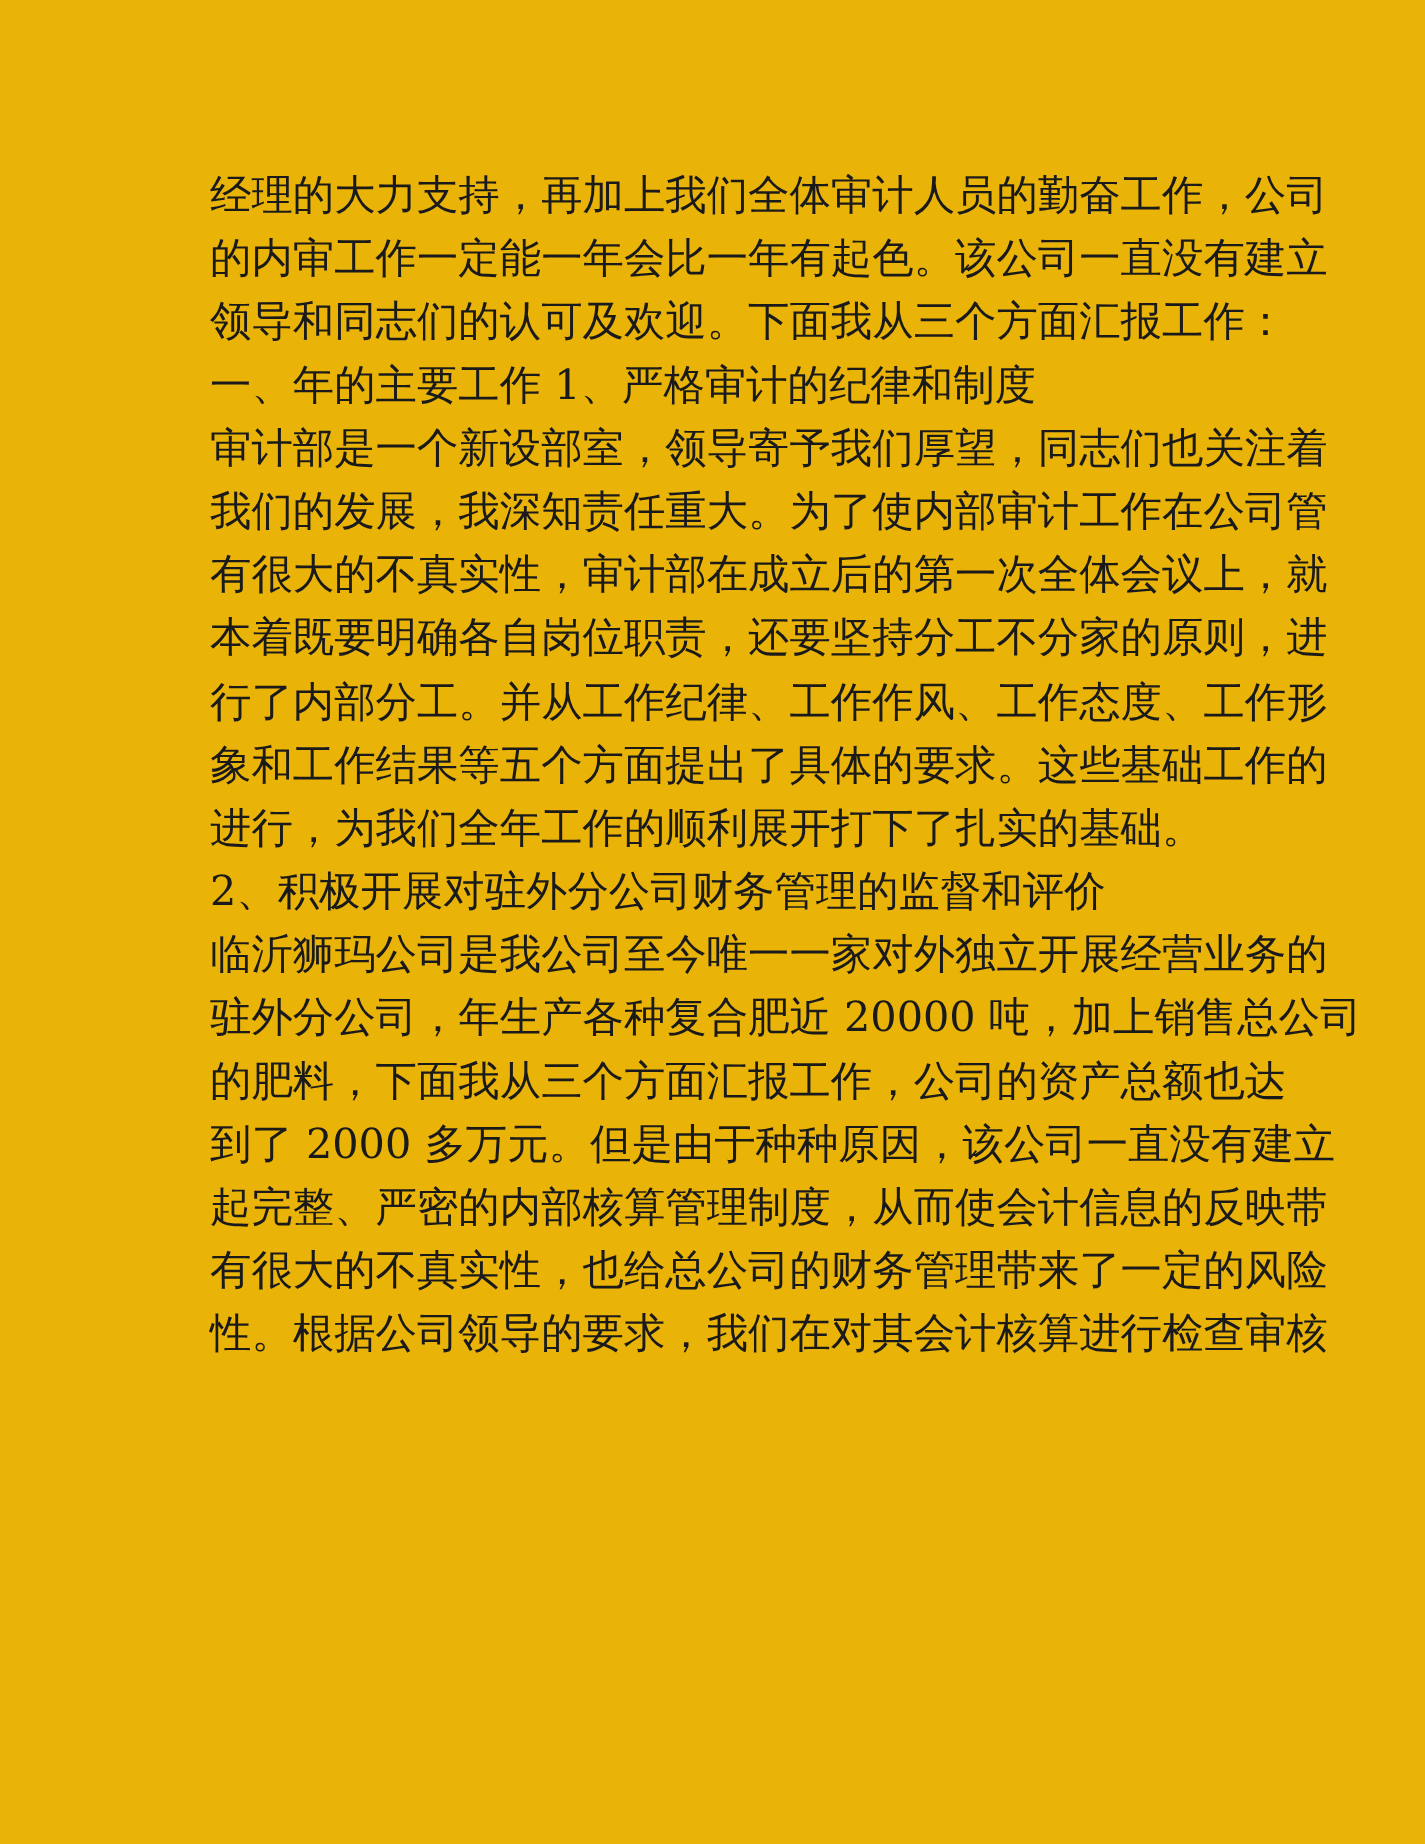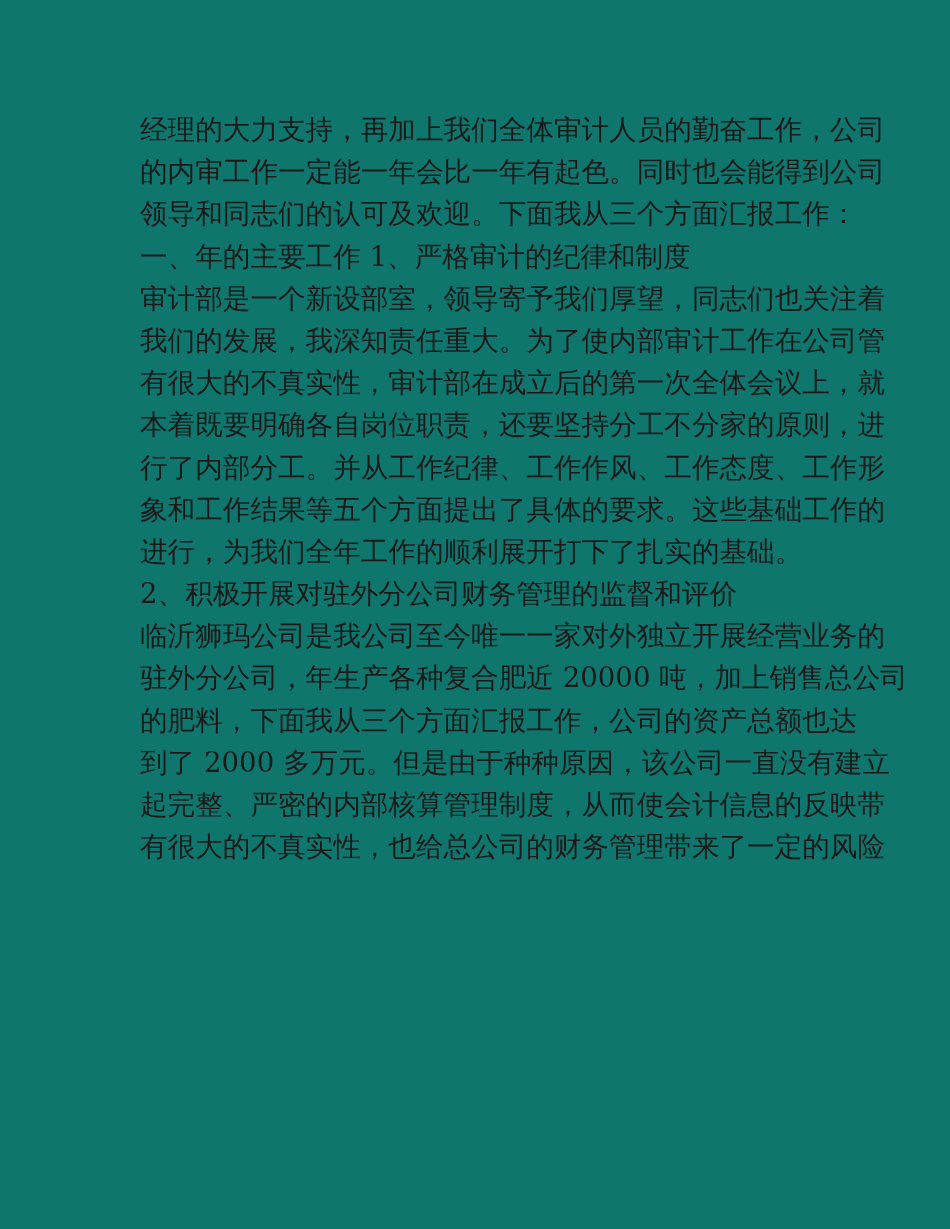--- a/index.html
+++ b/index.html
@@ -11,21 +11,21 @@
       width: 950px;
       height: 1229px;
       position: relative;
       overflow: hidden;
     }
     .page {
       position: absolute;
       left: 0; top: 0;
       width: 950px;
       height: 1229px;
-      background: #0f766e;
+      background: #eab308;
     }
     .text-block {
       position: absolute;
       left: 140px;
       top: 109px;
       width: 690px;
     }
     .line {
       height: 42.2px;
       line-height: 42.2px;
@@ -35,31 +35,32 @@
       white-space: nowrap;
       letter-spacing: 0px;
     }
   </style>
 </head>
 <body>
 
 <div class="page">
   <div class="text-block">
     <div class="line">经理的大力支持，再加上我们全体审计人员的勤奋工作，公司</div>
-    <div class="line">的内审工作一定能一年会比一年有起色。同时也会能得到公司</div>
+    <div class="line">的内审工作一定能一年会比一年有起色。该公司一直没有建立</div>
     <div class="line">领导和同志们的认可及欢迎。下面我从三个方面汇报工作：</div>
     <div class="line">一、年的主要工作 1、严格审计的纪律和制度</div>
     <div class="line">审计部是一个新设部室，领导寄予我们厚望，同志们也关注着</div>
     <div class="line">我们的发展，我深知责任重大。为了使内部审计工作在公司管</div>
     <div class="line">有很大的不真实性，审计部在成立后的第一次全体会议上，就</div>
     <div class="line">本着既要明确各自岗位职责，还要坚持分工不分家的原则，进</div>
     <div class="line">行了内部分工。并从工作纪律、工作作风、工作态度、工作形</div>
     <div class="line">象和工作结果等五个方面提出了具体的要求。这些基础工作的</div>
     <div class="line">进行，为我们全年工作的顺利展开打下了扎实的基础。</div>
     <div class="line">2、积极开展对驻外分公司财务管理的监督和评价</div>
     <div class="line">临沂狮玛公司是我公司至今唯一一家对外独立开展经营业务的</div>
     <div class="line">驻外分公司，年生产各种复合肥近 20000 吨，加上销售总公司</div>
     <div class="line">的肥料，下面我从三个方面汇报工作，公司的资产总额也达</div>
     <div class="line">到了 2000 多万元。但是由于种种原因，该公司一直没有建立</div>
     <div class="line">起完整、严密的内部核算管理制度，从而使会计信息的反映带</div>
     <div class="line">有很大的不真实性，也给总公司的财务管理带来了一定的风险</div>
+    <div class="line">性。根据公司领导的要求，我们在对其会计核算进行检查审核</div>
   </div>
 </div>
 
 </body></html>

